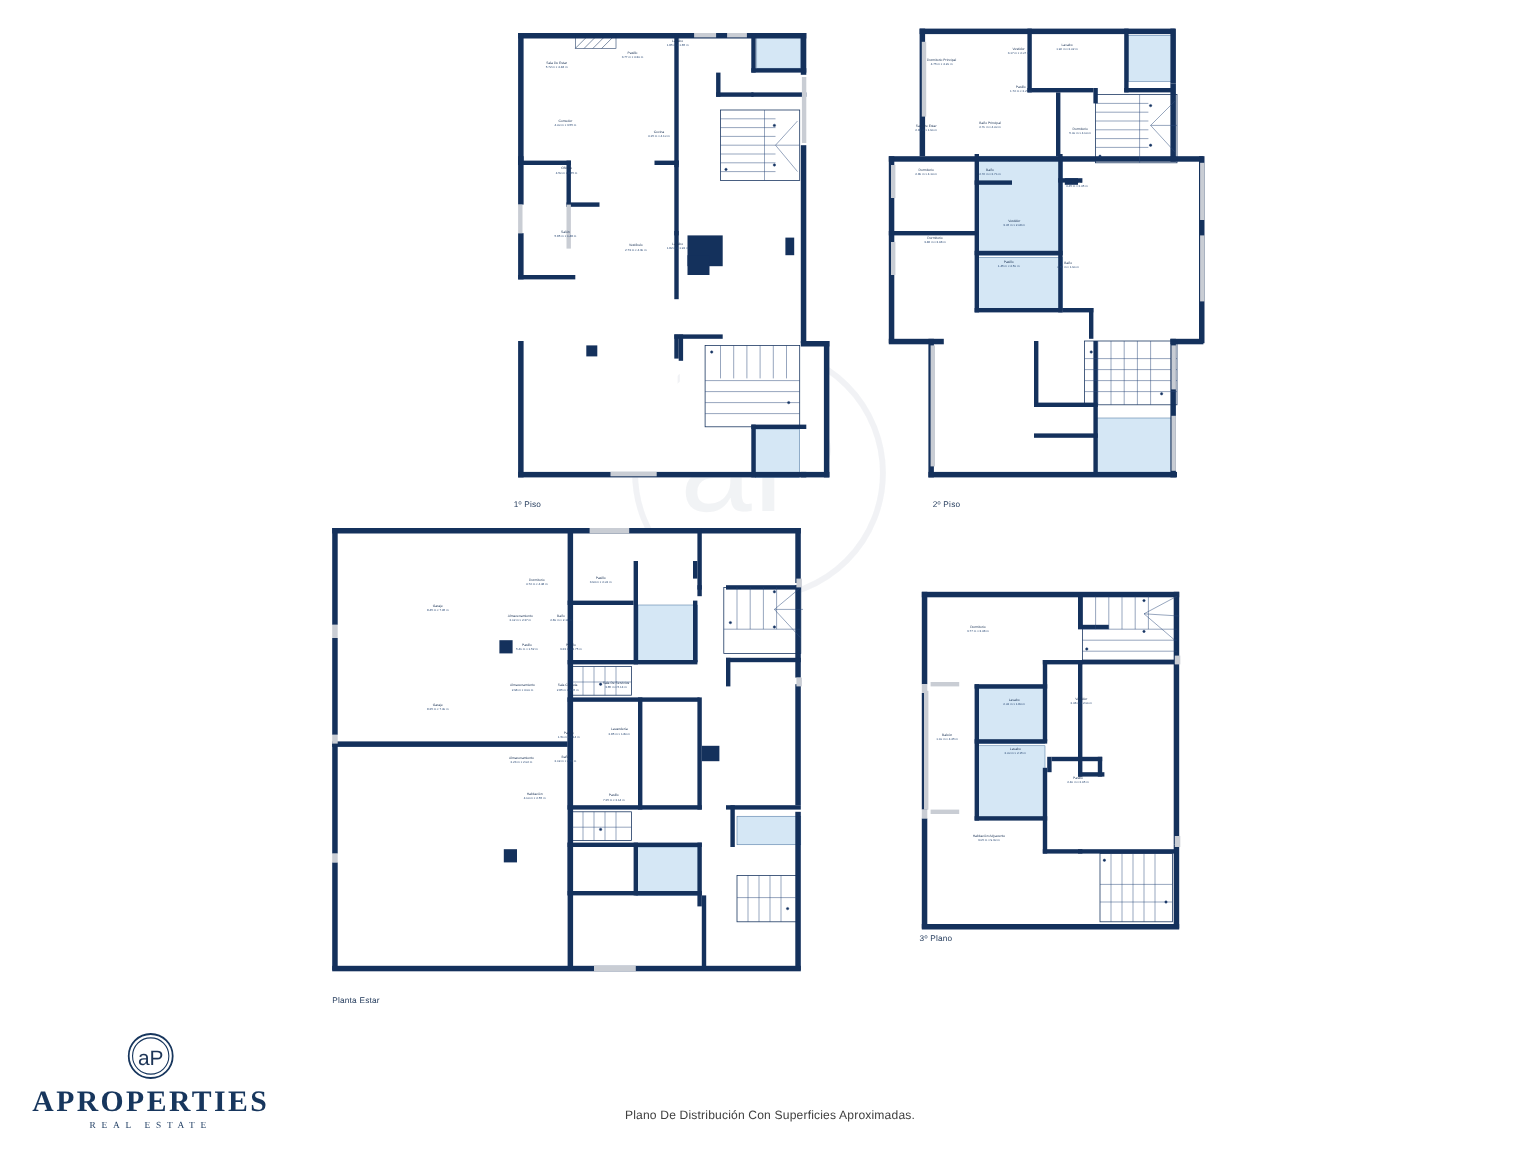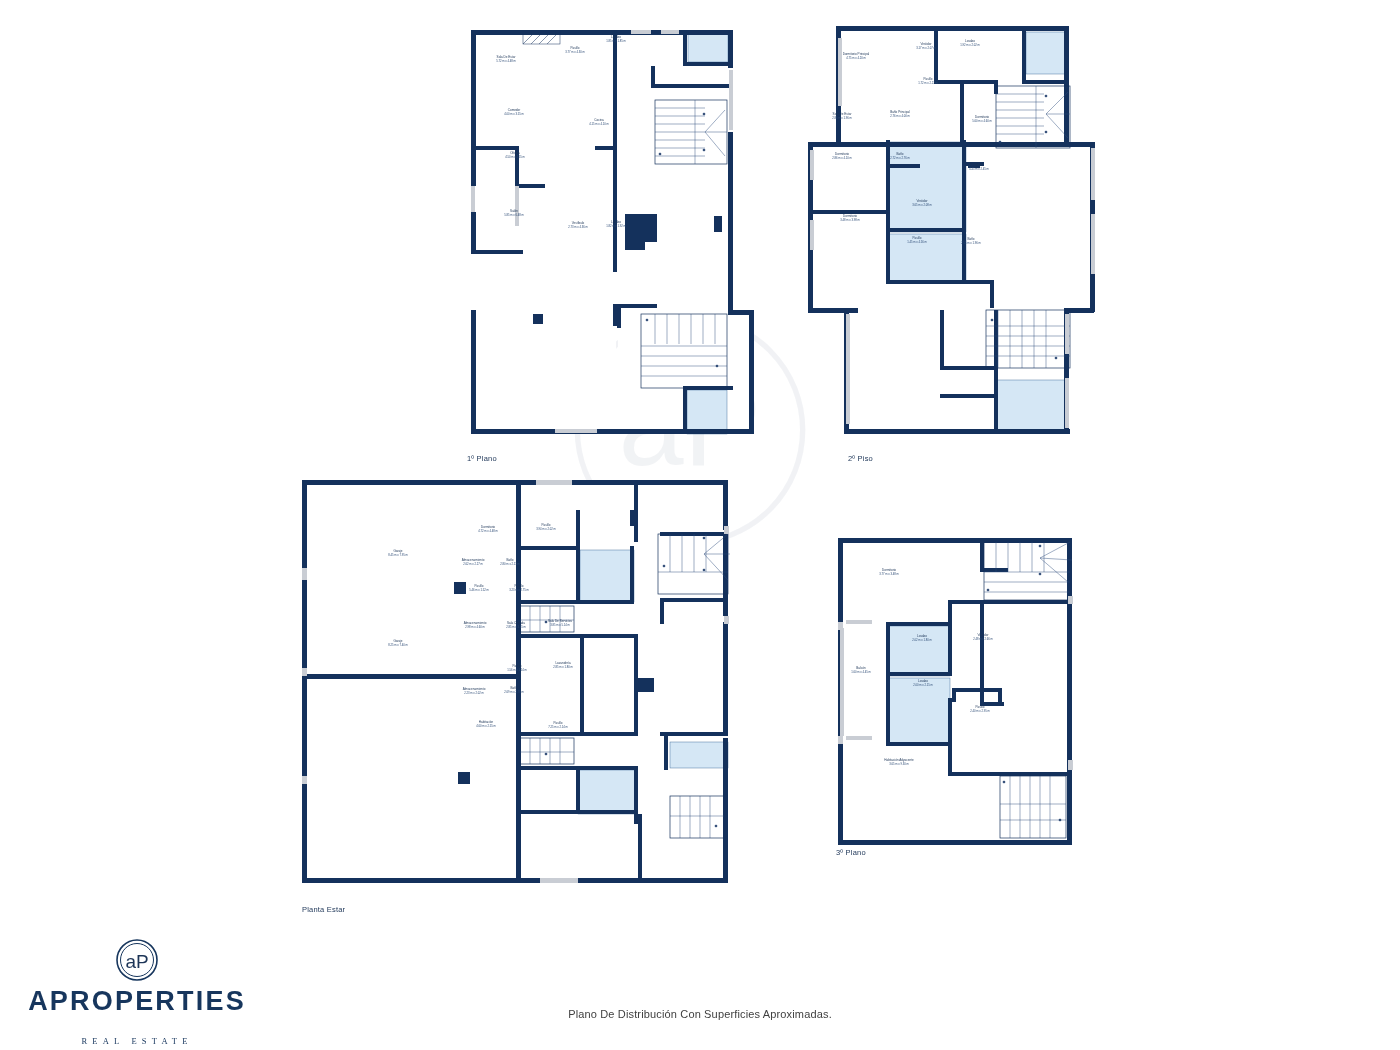--- a/index.html
+++ b/index.html
@@ -53,32 +53,32 @@
     top: 938px;
     width: 230px;
     text-align: center;
     color: #17365d;
   }
   #brand-mark {
     display: block;
     margin: 0 auto 6px auto;
   }
   #brand-name {
-    font-family: Liberation Sans, sans-serif;
+    font-family: Liberation Serif, serif;
     font-size: 27px;
     font-weight: 700;
     letter-spacing: 2.2px;
     line-height: 1;
     color: #17365d;
   }
   #brand-sub {
     font-family: "Liberation Serif", serif;
     font-size: 8.5px;
     letter-spacing: 5.2px;
-    margin-top: 21px;
+    margin-top: 2px;
     color: #17365d;
   }
 
   
   #sheet-caption {
     position: absolute;
     left: 0;
     right: 0;
     top: 1008px;
     text-align: center;
@@ -209,21 +209,21 @@
           <text class="rm-name" x="60" y="140">Oficina</text>
           <text class="rm-dim" x="60" y="143.8">4.50 m x 4.55 m</text>
           <text class="rm-name" x="59" y="198">Salón</text>
           <text class="rm-dim" x="59" y="201.8">5.85 m x 6.48 m</text>
           <text class="rm-name" x="123" y="210">Vestíbulo</text>
           <text class="rm-dim" x="123" y="213.8">2.73 m x 4.36 m</text>
           <text class="rm-name" x="161" y="209">Lavabo</text>
           <text class="rm-dim" x="161" y="212.8">1.82 m x 1.92 m</text>
         </g>
     </svg>
-    <div class="floor-caption" style="left:12px; top:440px;">1º Plano</div>
+    <div class="floor-caption" style="left:12px; top:440px;">1º Piso</div>
   </div>
 
   <div class="floor-block" style="left:800px; top:14px;">
     <svg class="floor-svg" width="320" height="432" viewBox="0 0 320 432">
       <g>
         <rect x="36" y="14" width="230" height="120" fill="#fff"></rect>
         <rect x="10" y="136" width="256" height="158" fill="#fff"></rect>
         <rect x="44" y="296" width="222" height="120" fill="#fff"></rect>
 
         <rect x="226" y="18" width="42" height="42" fill="#d5e7f5" stroke="#2a5a8c" stroke-width=".4"></rect>

